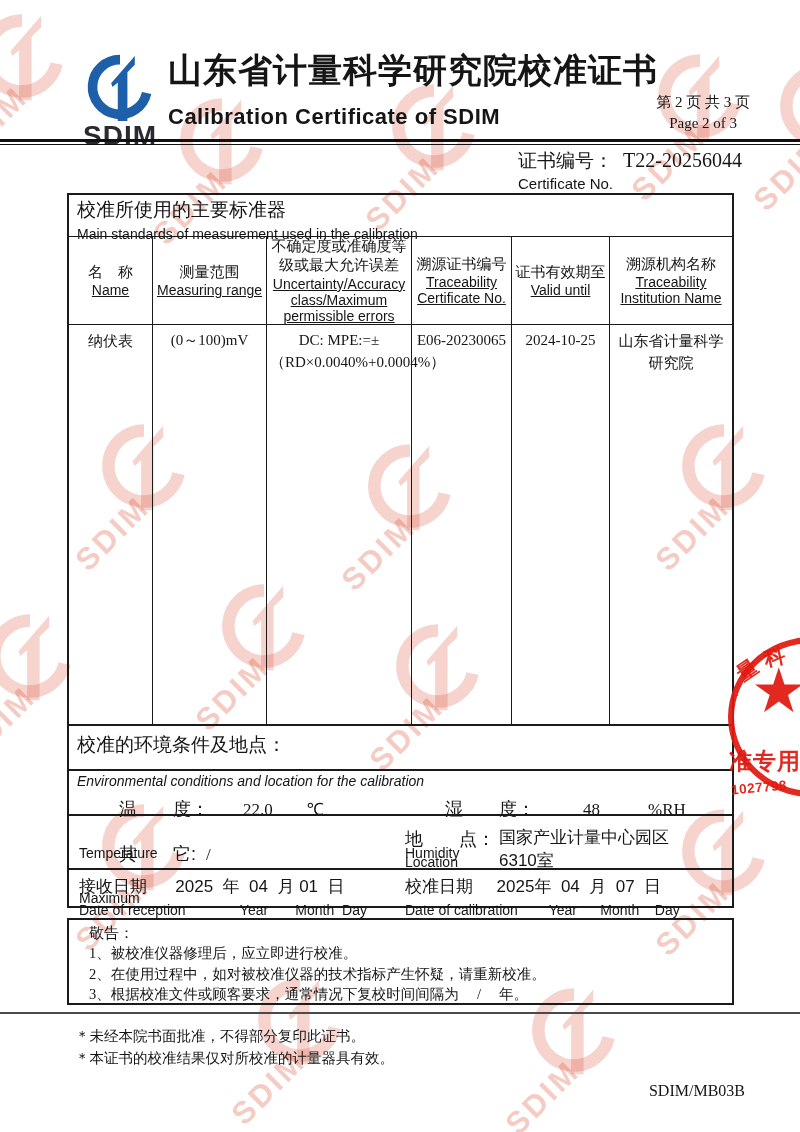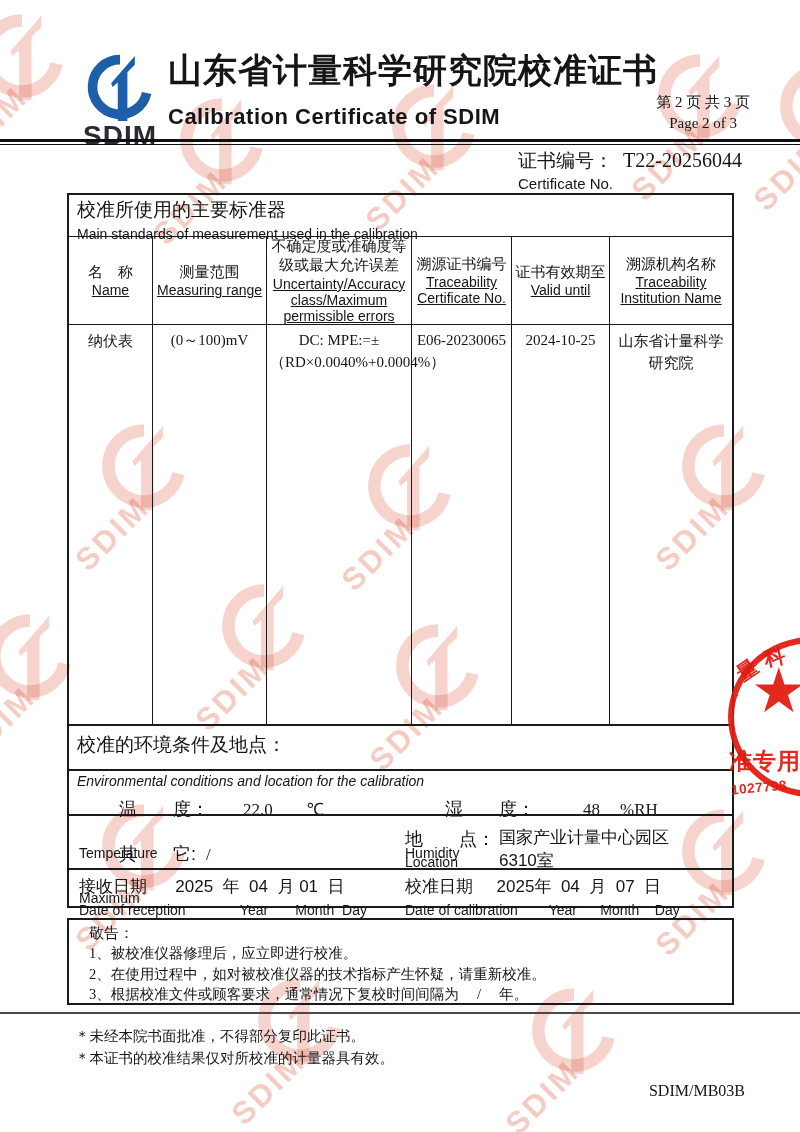--- a/index.html
+++ b/index.html
@@ -225,21 +225,21 @@
 
   <div class="box row1">
     <div class="half-l">
       <div class="zh-line">
         <span>温　　度：</span><span class="val" style="margin-left:34px;">22.0</span><span class="val" style="margin-left:34px;">℃</span>
       </div>
       <div class="en-line">Temperature</div>
     </div>
     <div class="half-r">
       <div class="zh-line">
-        <span>湿　　度：</span><span class="val" style="margin-left:48px;">48</span><span class="val" style="margin-left:20px;">%RH</span>
+        <span>湿　　度：</span><span class="val" style="margin-left:48px;">48</span><span class="val" style="margin-left:48px;">%RH</span>
       </div>
       <div class="en-line">Humidity</div>
     </div>
   </div>
 
   <div class="box row2">
     <div class="half-l">
       <div class="zh-line">
         <span>其　　它:</span><span class="val" style="margin-left:10px;">/</span>
       </div>

